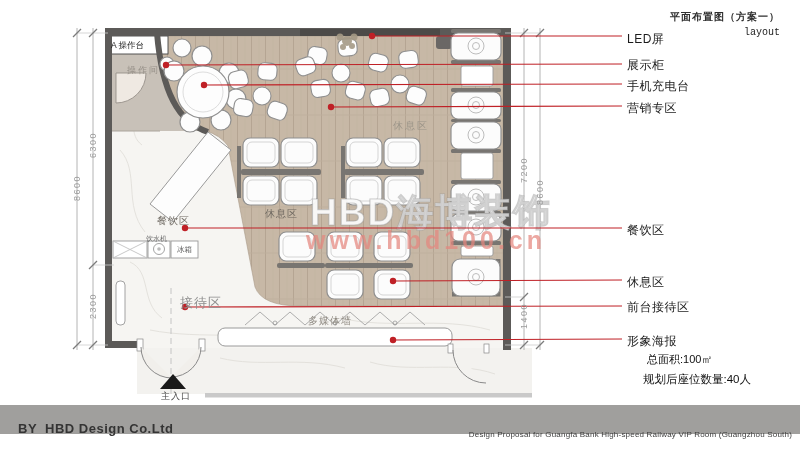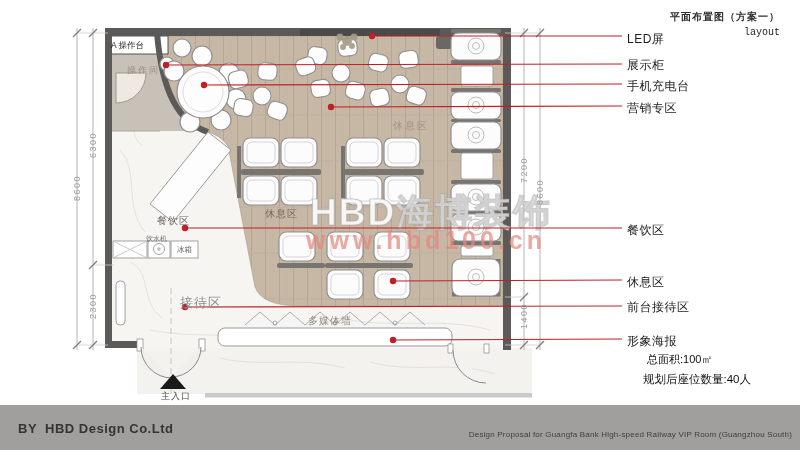--- a/index.html
+++ b/index.html
@@ -25,21 +25,21 @@
   .rest-center{left:265px;top:207px;font-size:10px;color:#6d675f;letter-spacing:1px;}
   .dining-lbl{left:157px;top:214px;font-size:10px;color:#6f6a63;letter-spacing:1px;}
   .reception-lbl{left:148px;top:294px;font-size:13px;color:#8f8f8f;letter-spacing:1px;margin-left:32px;}
   .media-lbl{left:308px;top:294px;font-size:10px;color:#8f8a82;letter-spacing:1px;margin-top:20px;}
   .entrance-lbl{left:161px;top:390px;font-size:9px;color:#474747;letter-spacing:1px;}
   .water-lbl{left:146px;top:234px;font-size:7px;color:#6e6e6e;}
   .fridge-lbl{left:171px;top:245px;width:27px;text-align:center;font-size:7.5px;color:#555;}
   .wm-brand{left:310px;top:188px;font-size:37px;font-weight:bold;color:rgba(255,255,255,.9);
             -webkit-text-stroke:1.2px rgba(150,150,150,.42);text-shadow:0 0 1px rgba(160,160,160,.5);letter-spacing:2px;}
   .wm-url{left:306px;top:226px;font-size:25px;font-weight:bold;color:rgba(229,134,126,.72);letter-spacing:4px;}
-  .footer{left:0;top:405px;width:800px;height:45px;background:#a09f9d;}
+  .footer{left:0;top:405px;width:800px;height:29px;background:#a09f9d;}
   .f-credit{position:absolute;left:18px;top:16px;font-size:13px;font-weight:bold;color:#343434;white-space:pre;letter-spacing:.5px;}
   .f-cn{position:absolute;right:8px;top:6px;font-size:12px;font-weight:bold;color:#161616;letter-spacing:1px;}
   .f-en{position:absolute;right:8px;top:25px;font-size:8px;color:#3d3d3d;letter-spacing:.2px;}
 </style>
 </head>
 <body>
 
 <div class="stage">
 
   <svg class="layer" width="800" height="450" viewBox="0 0 800 450">

